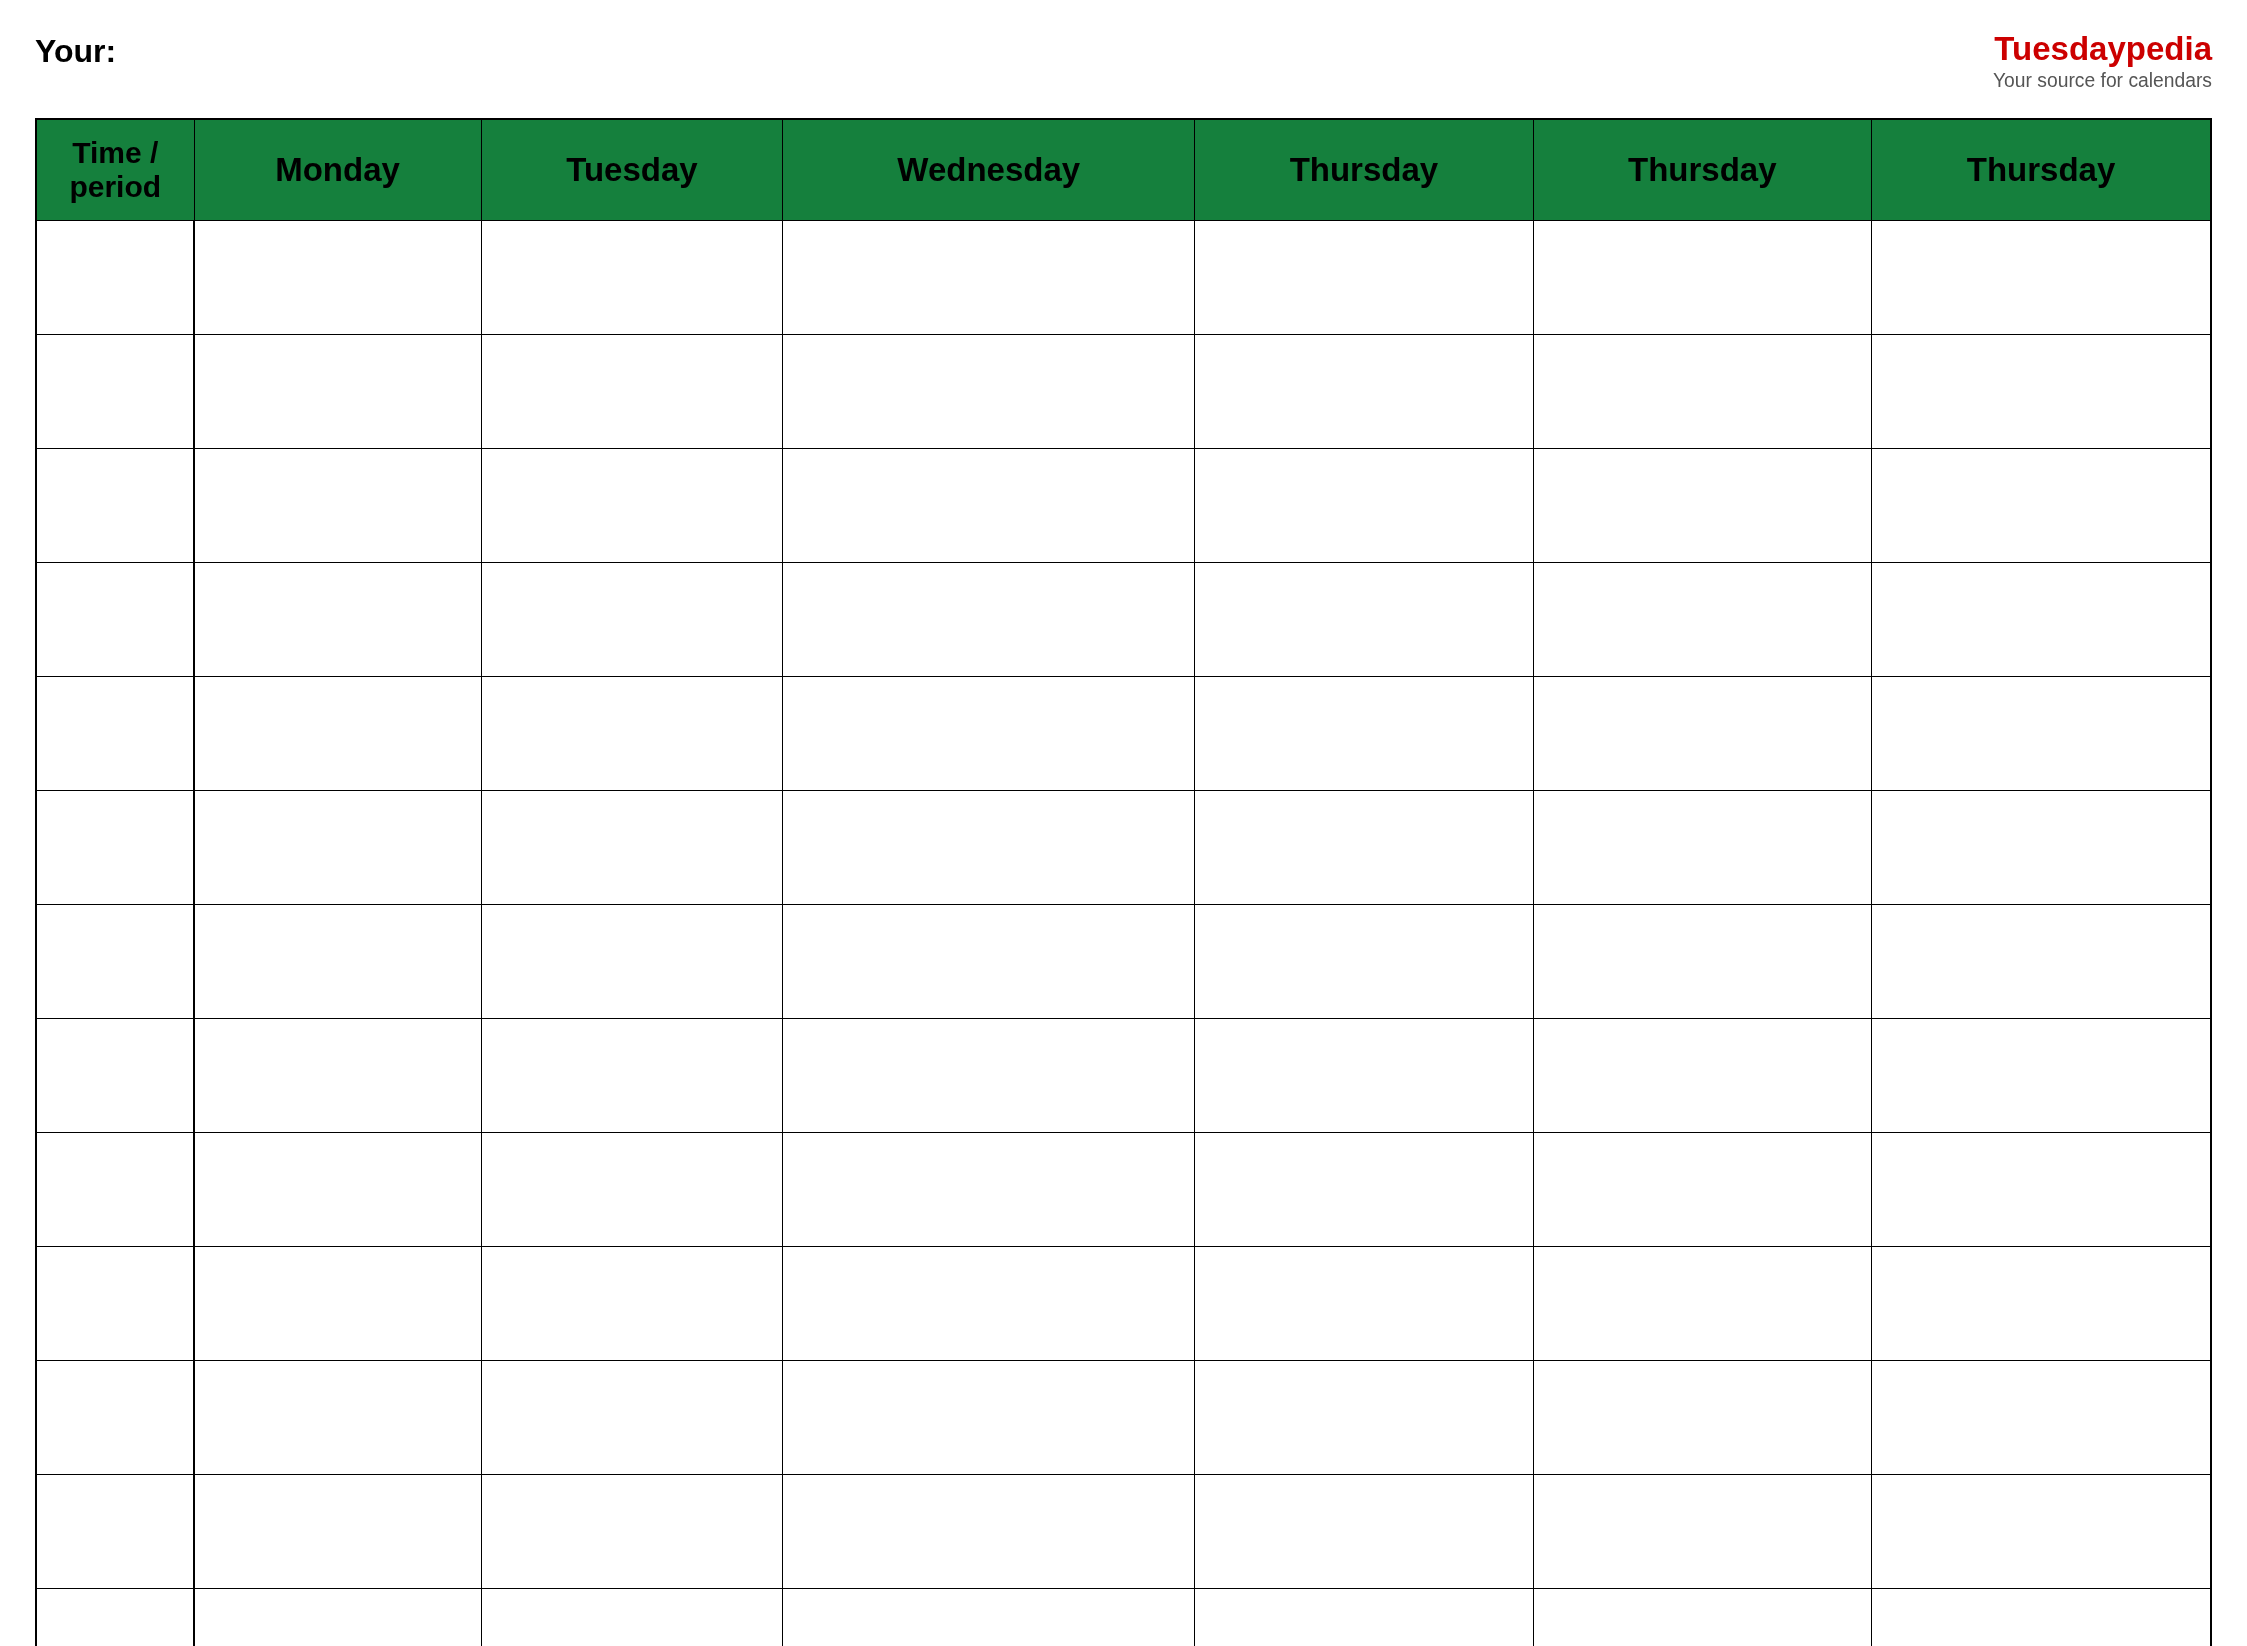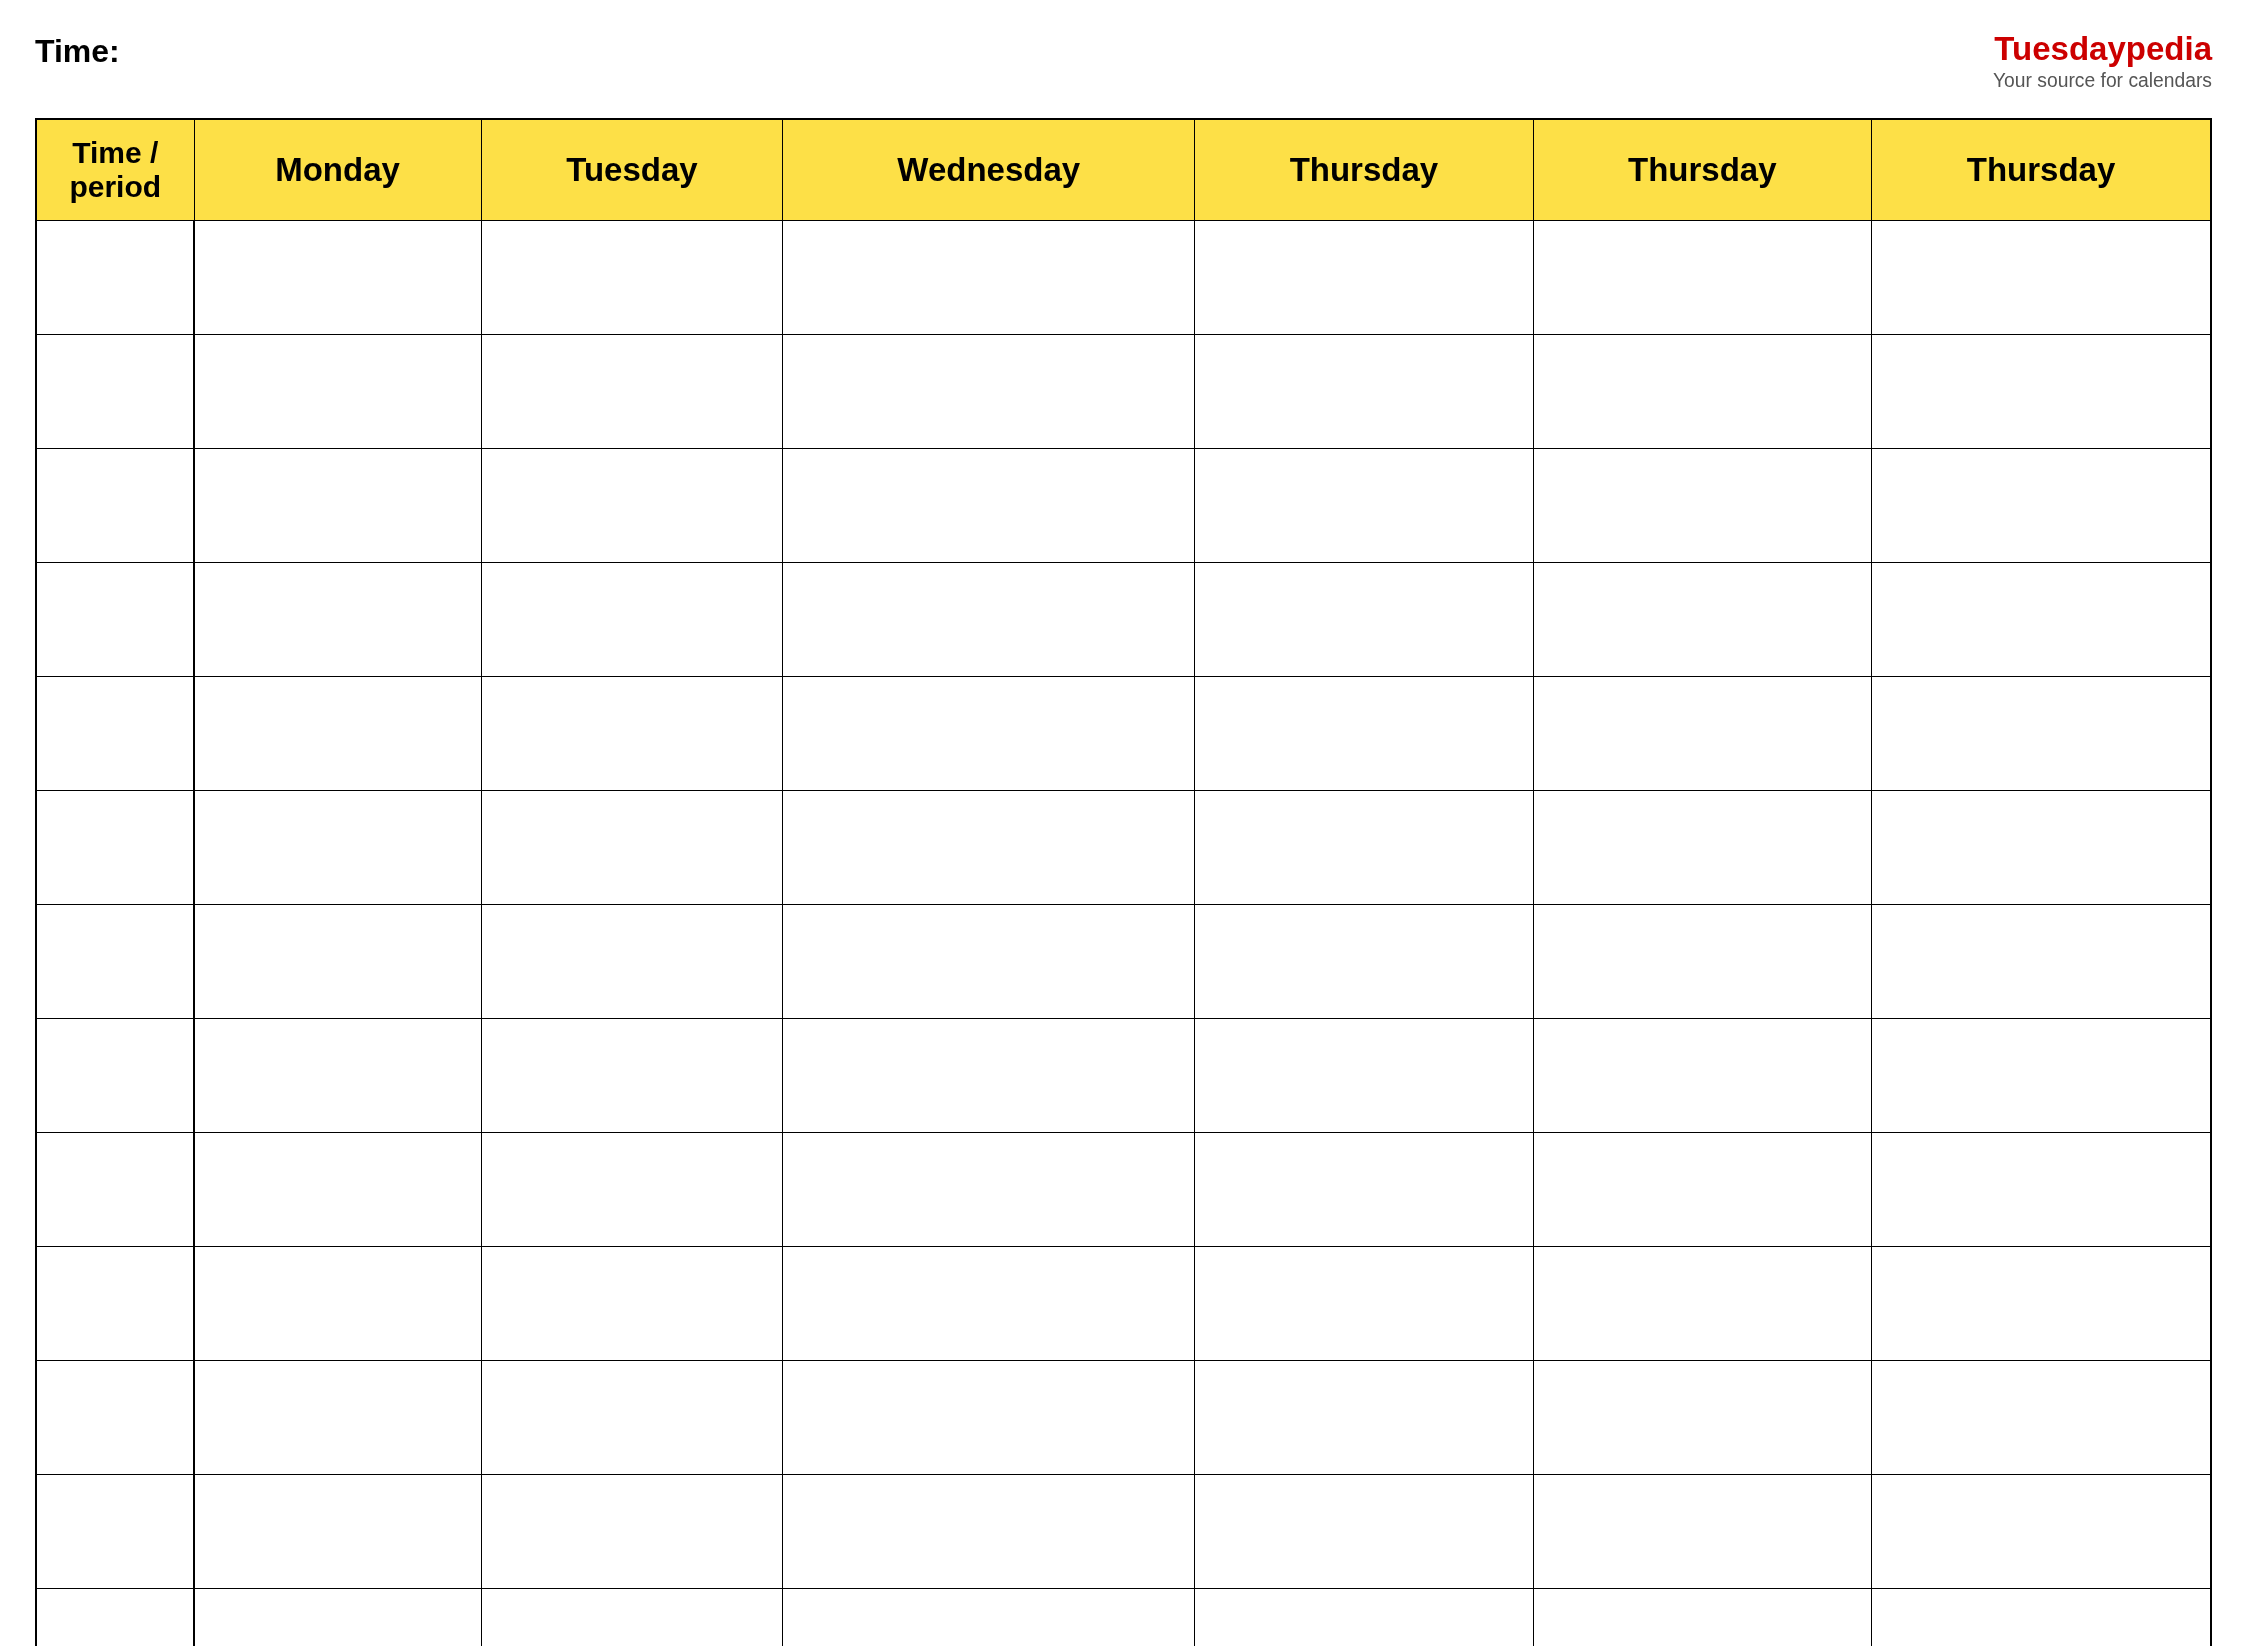--- a/index.html
+++ b/index.html
@@ -71,21 +71,21 @@
       margin-top: 26px;
       border: 2.2px solid #000000;
     }
 
     .schedule-table th {
       border: 1.8px solid #000000;
       padding: 16px 4px;
       text-align: center;
       font-size: 33px;
       font-weight: bold;
-      background: #fde047;
+      background: #15803d;
       height: 88px;
     }
 
     .schedule-table th:first-child {
       font-size: 30px;
       width: 158px;
     }
 
     .schedule-table td {
       border: 1.8px solid #000000;
@@ -97,21 +97,21 @@
     .schedule-table td:first-child {
       width: 158px;
       border-right: 2.6px solid #000000;
     }
   </style>
 </head>
 <body>
 
 <div class="header">
   <div class="title-section">
-    <div class="name-label">Time:</div>
+    <div class="name-label">Your:</div>
   </div>
   <div class="logo-section">
     <div class="logo-text">
       <span>Tuesday</span><span>pedia</span>
     </div>
     <div class="logo-tagline">Your source for calendars</div>
   </div>
 </div>
 
 <table class="schedule-table">

